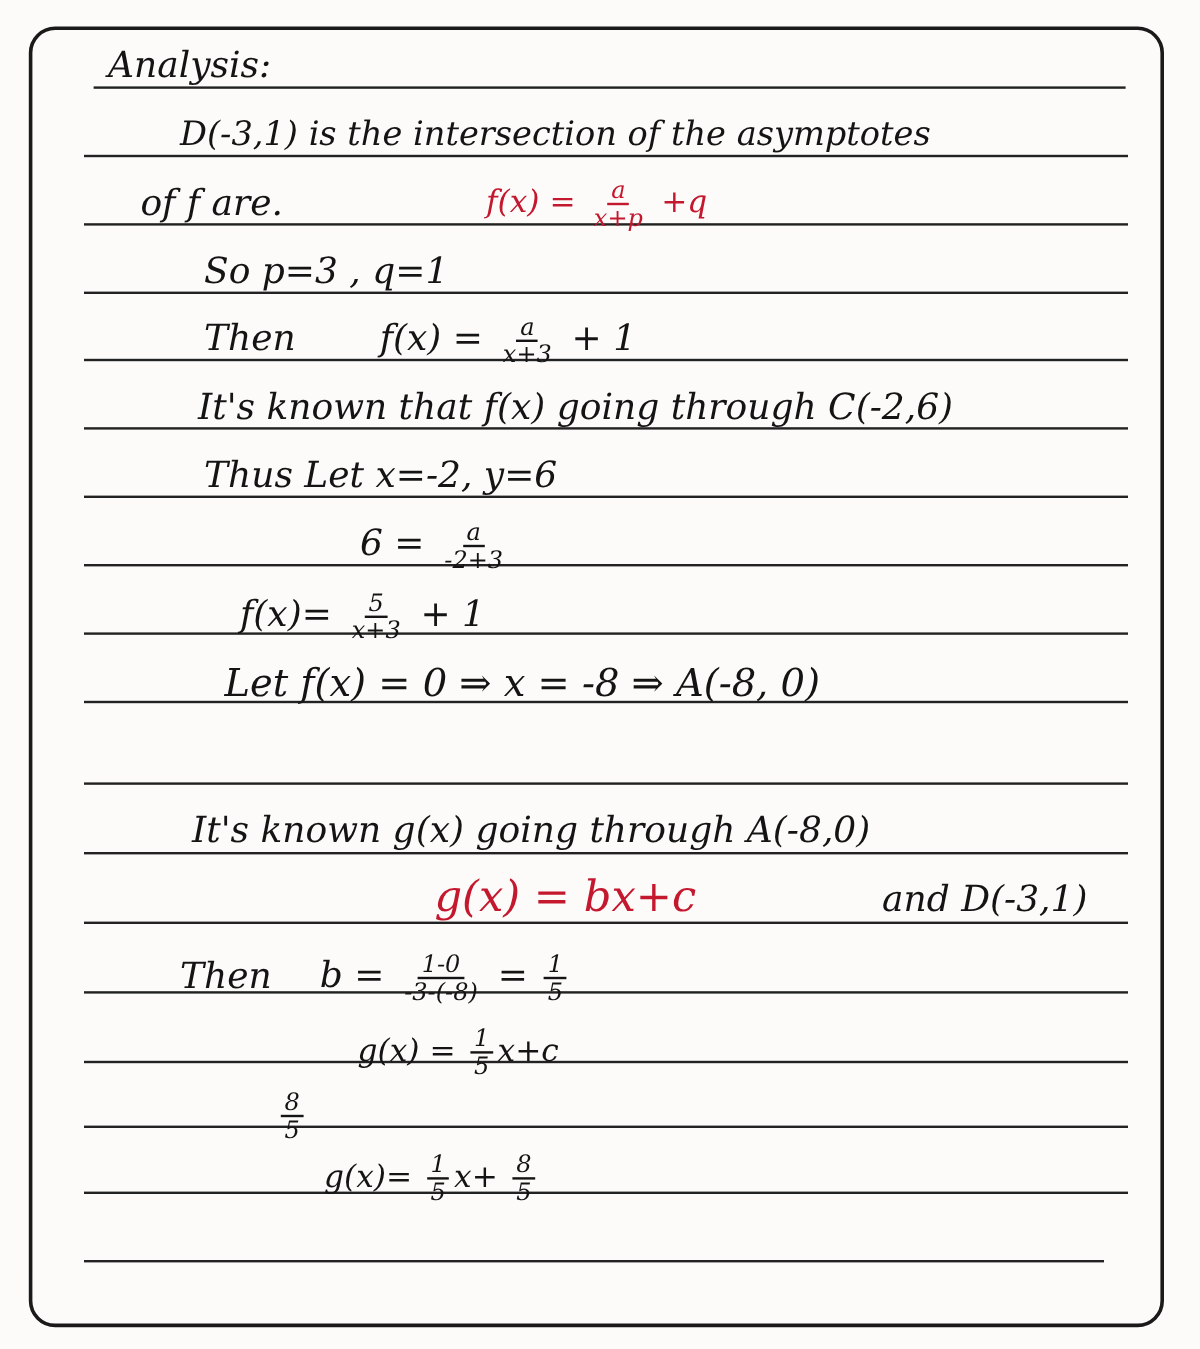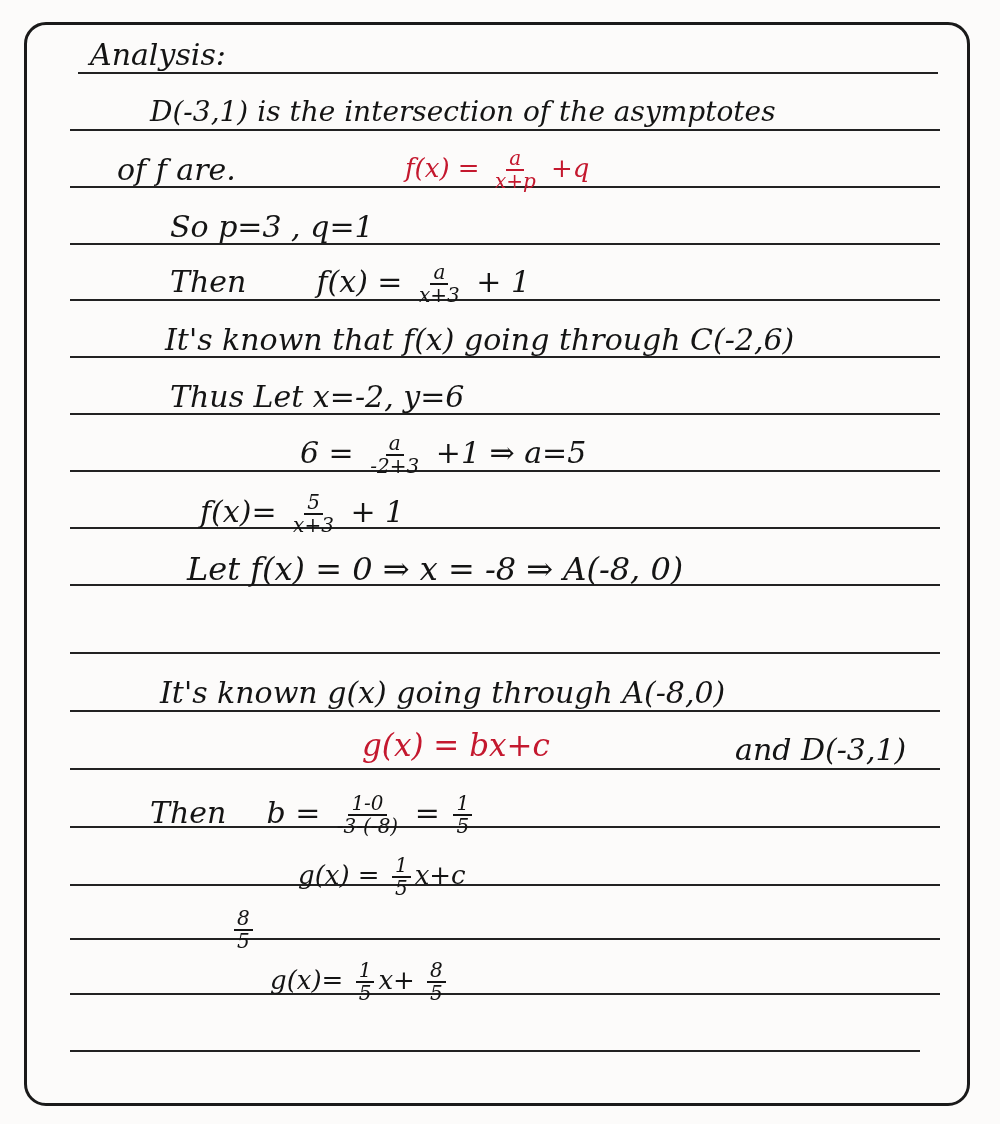--- a/index.html
+++ b/index.html
@@ -86,35 +86,35 @@
 </div>
 
 <div class="line-text" style="left:165px;top:325px;">It's known that f(x) going through C(-2,6)</div>
 
 <div class="line-text" style="left:170px;top:382px;">Thus  Let  x=-2,  y=6</div>
 
 <div class="line-text" style="left:300px;top:433px;">
   <span>6 = </span><span class="frac">
       <span class="num">a</span>
       <span class="den">-2+3</span>
-    </span><span> +1   ⇒   a=5</span>
+    </span>
 </div>
 
 <div class="line-text" style="left:200px;top:492px;">
   <span>f(x)= </span><span class="frac">
       <span class="num">5</span>
       <span class="den">x+3</span>
     </span><span> + 1</span>
 </div>
 
 <div class="line-text" style="left:175px;top:553px;font-size:32px;margin-left:12px;">Let  f(x) = 0  ⇒  x = -8  ⇒ A(-8, 0)</div>
 
 <div class="line-text" style="left:160px;top:678px;">It's known g(x) going through A(-8,0)</div>
 
-<div class="line-text red" style="left:362px;top:730px;font-size:31px;">g(x) = bx+c</div>
+<div class="line-text red" style="left:362px;top:730px;font-size:36px;">g(x) = bx+c</div>
 <div class="line-text" style="left:735px;top:735px;">and D(-3,1)</div>
 
 <div class="line-text" style="left:150px;top:793px;">
   <span style="margin-right:40px;">Then</span><span>b = </span><span class="frac">
       <span class="num">1-0</span>
       <span class="den">-3-(-8)</span>
     </span><span> = </span><span class="frac">
       <span class="num">1</span>
       <span class="den">5</span>
     </span>

